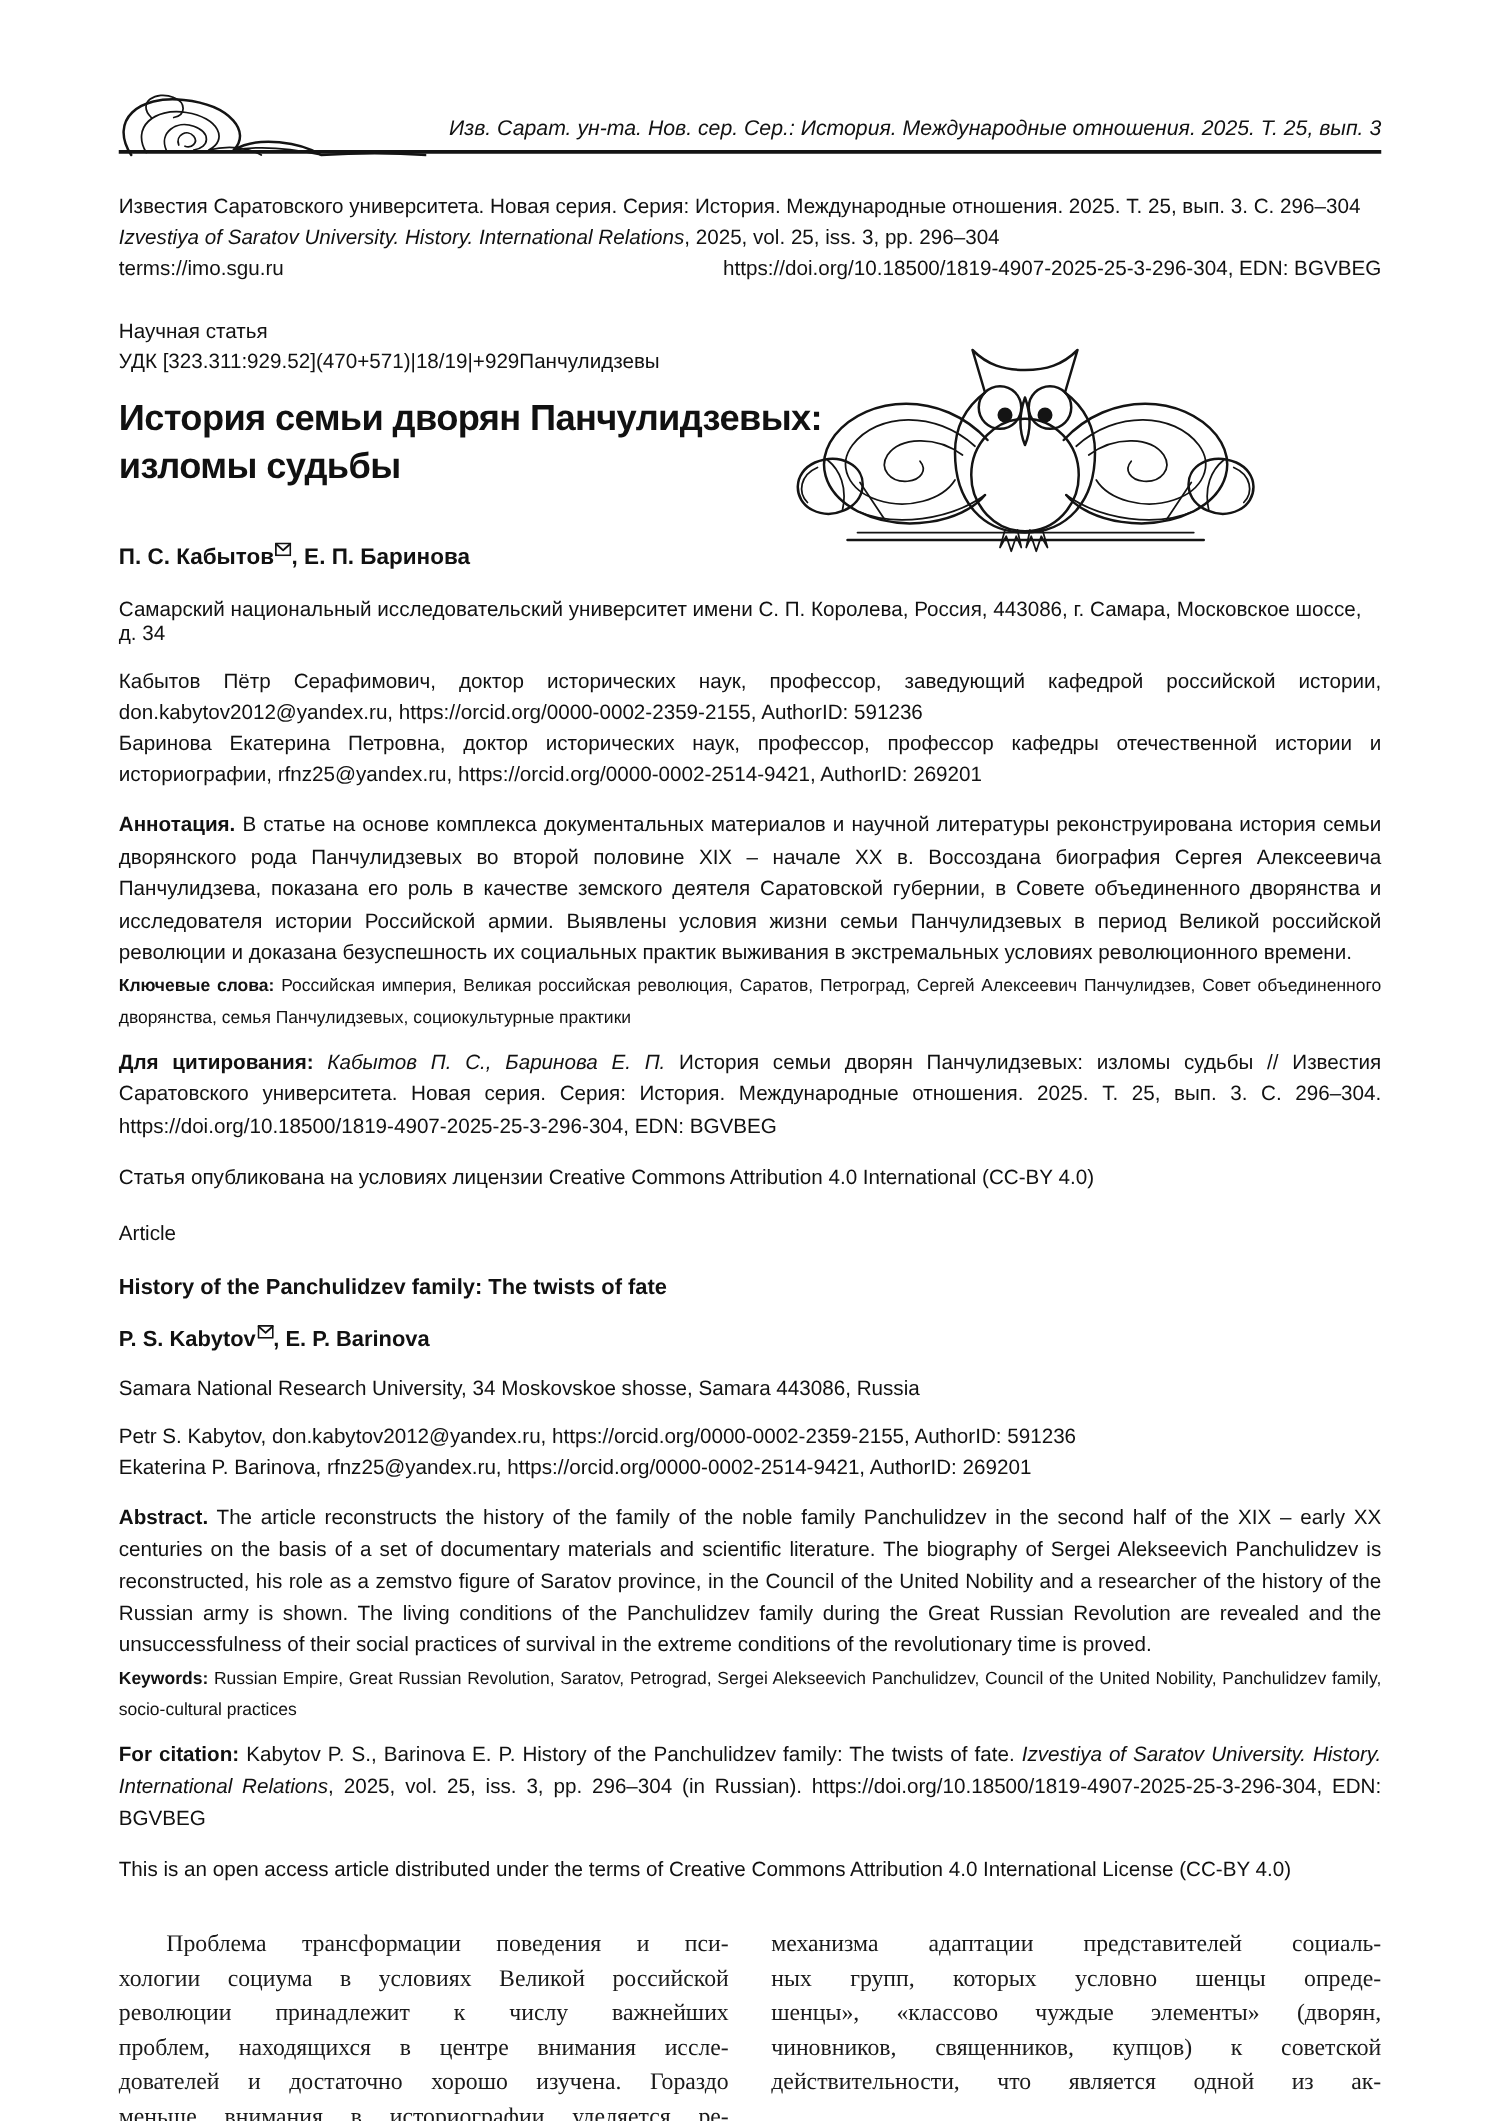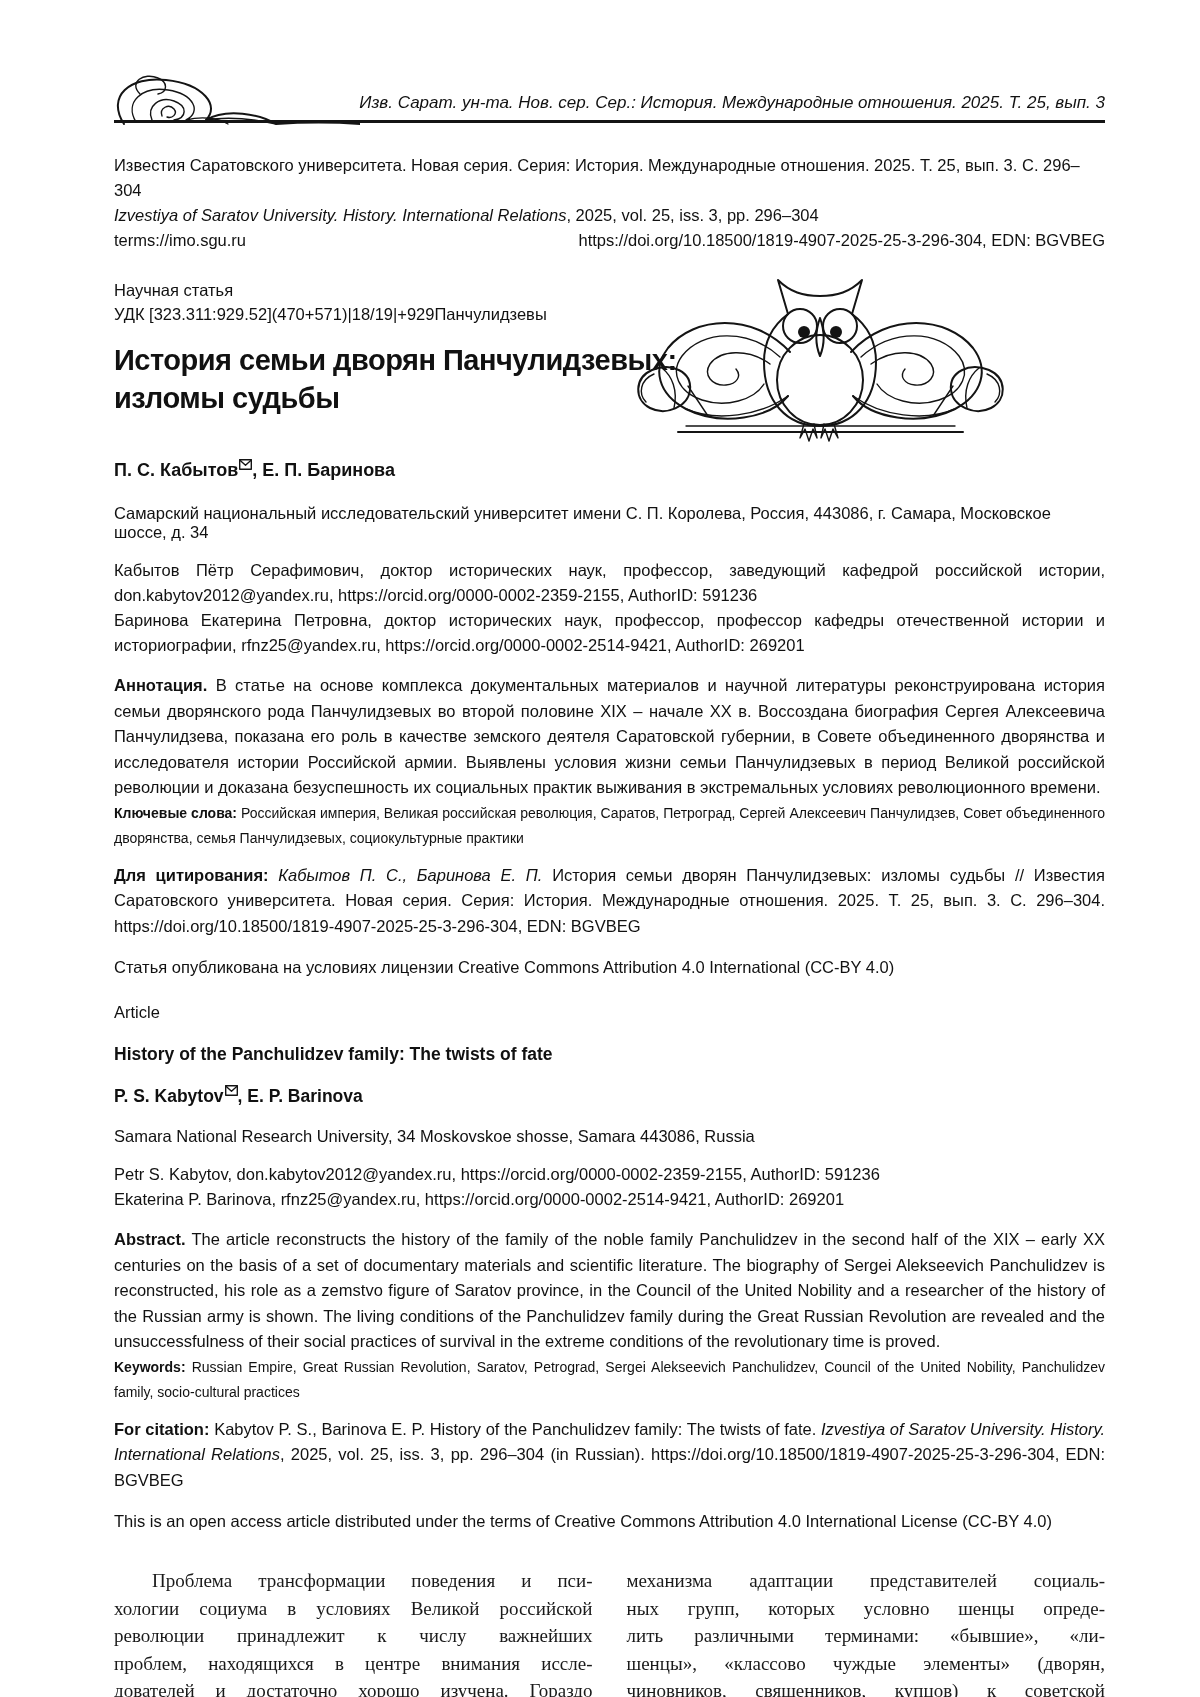--- a/index.html
+++ b/index.html
@@ -5,21 +5,20 @@
   html, body { margin: 0; padding: 0; background: #ffffff; }
   .page {
     position: relative;
     width: 1200px;
     height: 1697px;
     background: #ffffff;
     color: #111111;
     font-family: "Liberation Sans", sans-serif;
     overflow: hidden;
     box-sizing: border-box;
-    padding-left: 19px;
   }
   .content { padding: 0 95px; }
 
   
   .runhead {
     position: relative;
     margin-top: 74px;
     height: 46px;
     border-bottom: 3px solid #141414;
     display: flex;
@@ -254,21 +253,20 @@
         <div class="cl">хологии социума в условиях Великой российской</div>
         <div class="cl">революции принадлежит к числу важнейших</div>
         <div class="cl">проблем, находящихся в центре внимания иссле-</div>
         <div class="cl">дователей и достаточно хорошо изучена. Гораздо</div>
         <div class="cl">меньше внимания в историографии уделяется ре-</div>
 
       </div>
       <div class="col">
         <div class="cl">механизма адаптации представителей социаль-</div>
         <div class="cl">ных групп, которых условно шенцы опреде-</div>
-        <div class="cl">лить различными терминами: «бывшие», «ли-</div>
         <div class="cl">шенцы», «классово чуждые элементы» (дворян,</div>
         <div class="cl">чиновников, священников, купцов) к советской</div>
         <div class="cl">действительности, что является одной из ак-</div>
 
       </div>
     </div>
 
   </div>
 </div>
 

